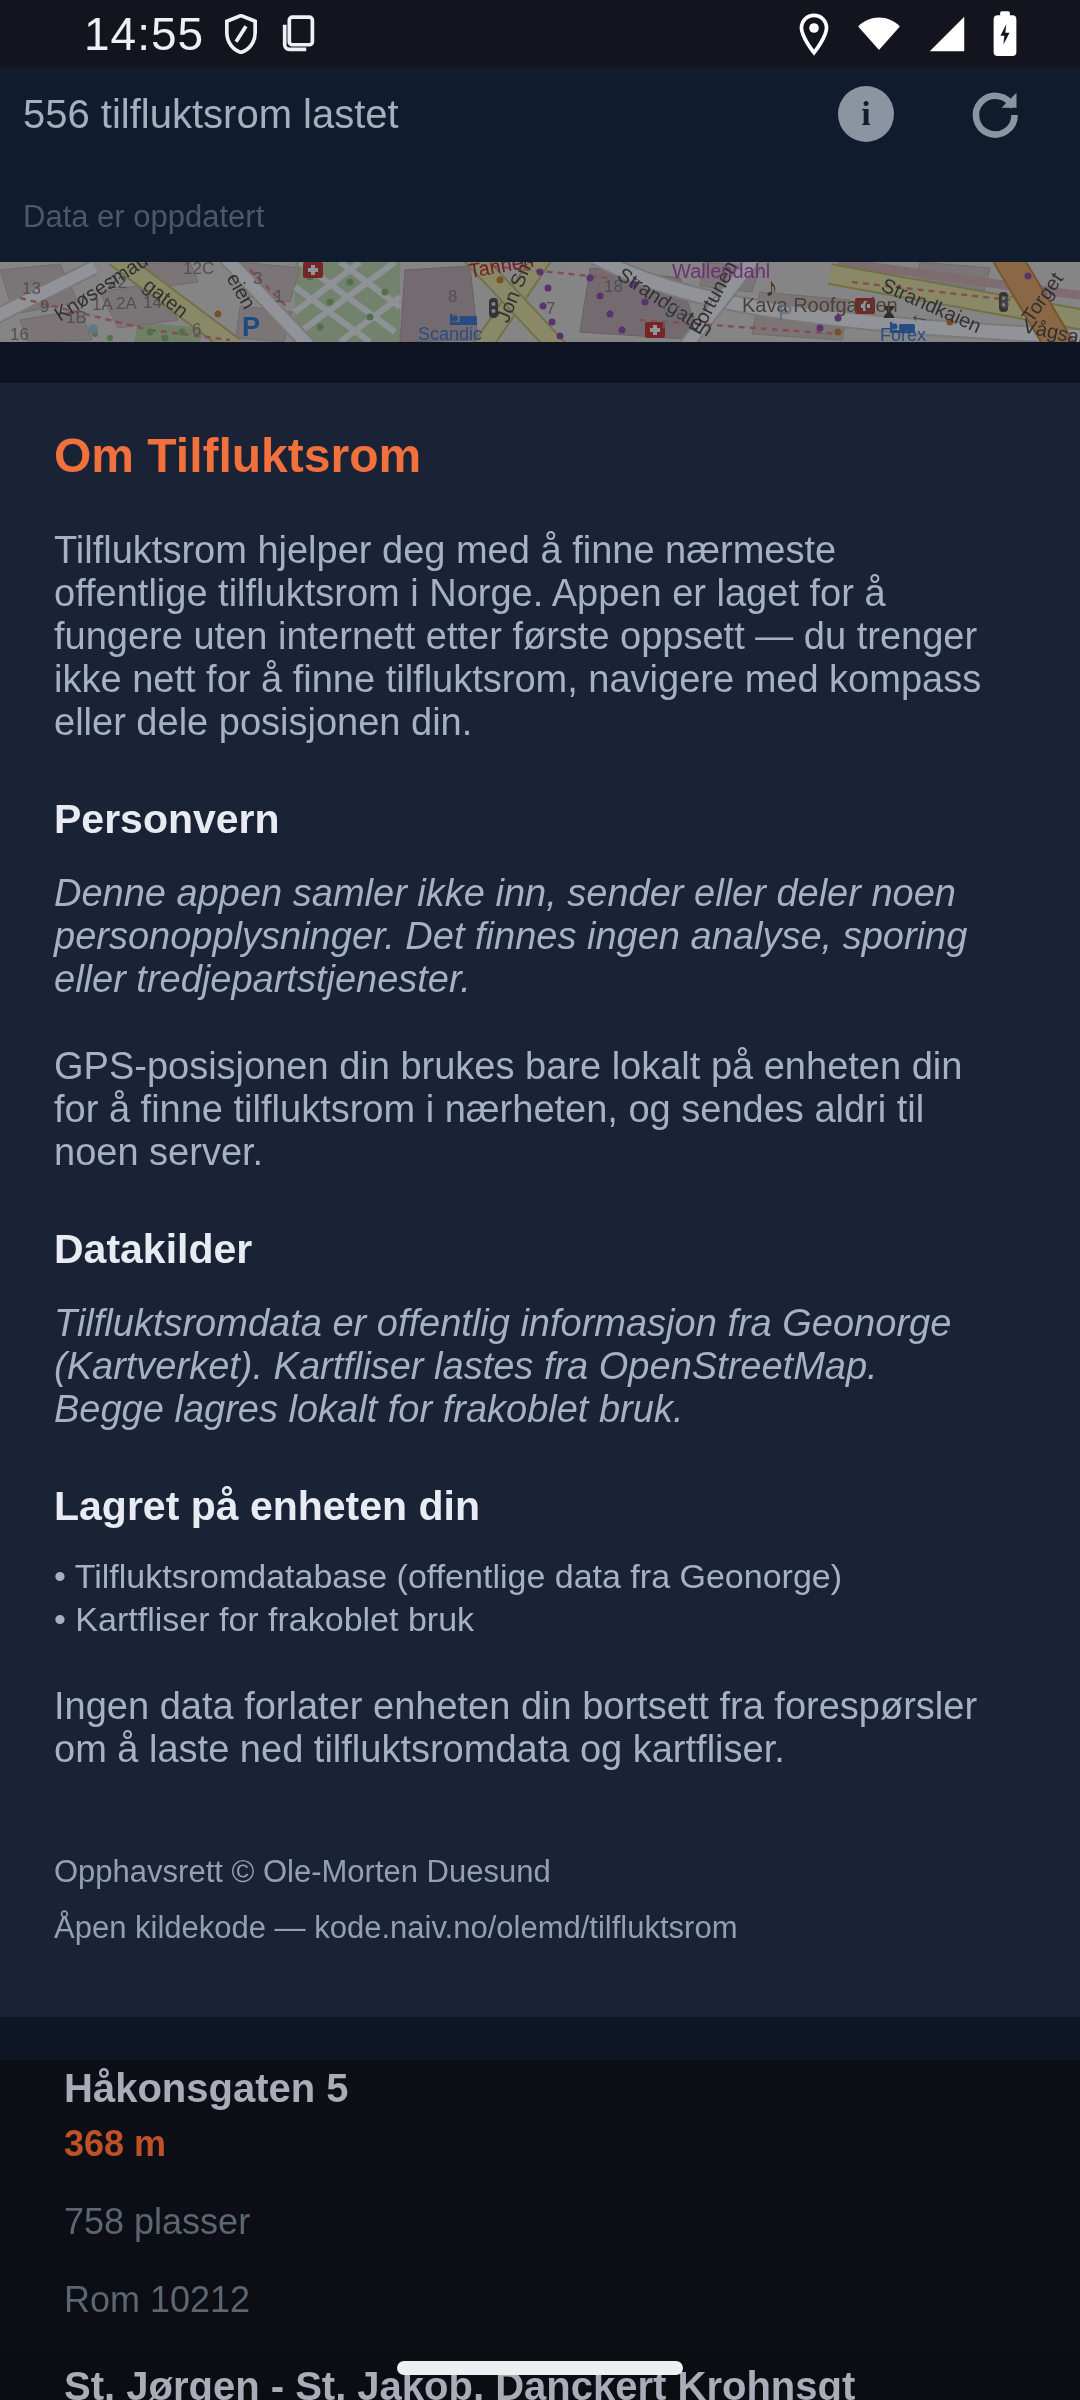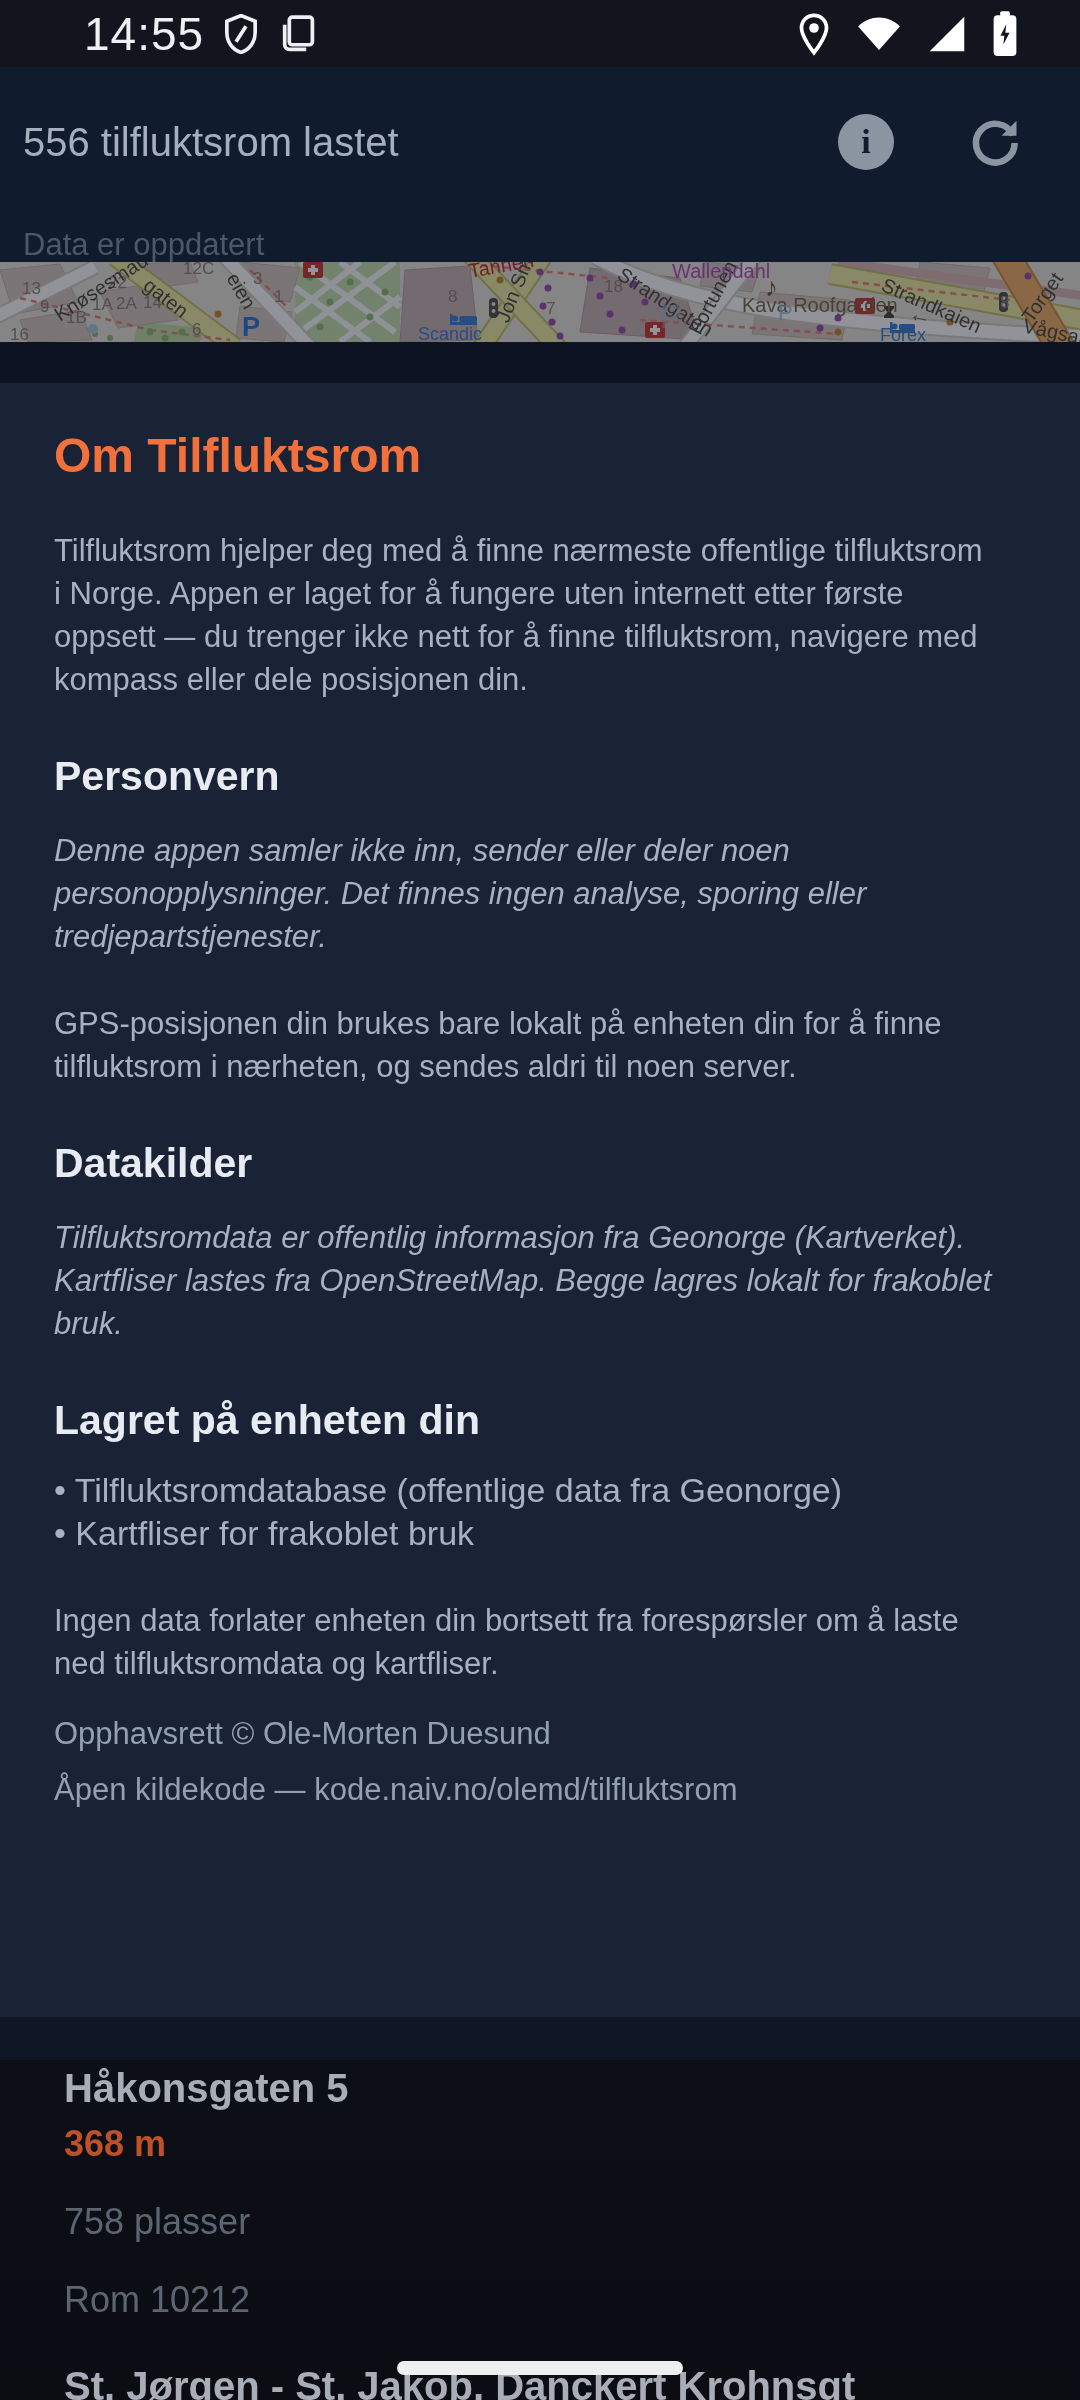--- a/index.html
+++ b/index.html
@@ -8,47 +8,47 @@
 
   
   .status-bar{height:67px;background:#13141e;display:flex;align-items:center;justify-content:space-between;
     padding:0 62px 0 84px;box-sizing:border-box;}
   .sb-left{display:flex;align-items:center;gap:20px;color:#eef0f4;}
   .sb-time{font-size:46px;letter-spacing:1px;color:#eef0f4;}
   .sb-right{display:flex;align-items:center;gap:26px;}
   .sb-icon{display:flex;align-items:center;}
 
   
-  .header{height:195px;background:#101b2e;box-sizing:border-box;padding:46px 56px 0 23px;}
+  .header{height:195px;background:#101b2e;box-sizing:border-box;padding:18px 56px 0 23px;}
   .header-row{display:flex;align-items:center;}
   .header-title{flex:1;font-size:40px;color:#a5afbd;}
   .header-actions{display:flex;align-items:center;gap:72px;}
   .info-btn{width:56px;height:56px;border-radius:50%;background:#8b95a1;display:flex;align-items:center;justify-content:center;cursor:pointer;}
   .info-glyph{font-size:34px;font-weight:bold;color:#101b2e;font-family:"Liberation Serif","DejaVu Serif",serif;}
   .refresh-btn{width:58px;height:58px;display:flex;align-items:center;justify-content:center;cursor:pointer;}
   .header-status{margin-top:56px;font-size:31px;color:#4d5866;}
 
   
   .map-wrap{position:relative;height:80px;background:#0d1322;}
   .map-wrap svg{position:absolute;inset:0;display:block;}
   .map-dim{position:absolute;inset:0;background:rgba(10,15,28,0.45);}
 
   .gap-strip{height:41px;background:#0d1322;}
 
   
   .panel{height:1634px;background:#1a2336;box-sizing:border-box;padding:44px 86px 0 54px;overflow:hidden;}
   .panel-title{margin:0;font-size:48px;line-height:58px;font-weight:bold;color:#f1703c;}
-  .p{margin:0;font-size:31px;line-height:43px;color:#a6b2c2;}
+  .p{margin:0;font-size:38px;line-height:43px;color:#a6b2c2;}
   .intro{margin-top:44px;}
   .h2{margin:50px 0 0 0;font-size:41px;line-height:50px;font-weight:bold;color:#e8ecf2;}
   .after-h2{margin-top:28px;font-style:italic;}
   .para-gap{margin-top:44px;}
   .bullets{margin-top:24px;}
   .bullet{font-size:34px;line-height:43px;color:#a6b2c2;}
-  .copyright{margin-top:30px;font-size:31px;line-height:38px;color:#93a0af;}
+  .copyright{margin-top:82px;font-size:31px;line-height:38px;color:#93a0af;}
   .source{margin-top:18px;font-size:31px;line-height:38px;color:#93a0af;}
 
   
   .bottom{position:relative;height:383px;background:linear-gradient(#0f1626 0,#0f1626 43px,#0d0f16 43px,#0b0d13 100%);}
   .shelter-list{padding:47px 0 0 64px;}
   .shelter-item{cursor:pointer;}
   .shelter-item + .shelter-item{margin-top:40px;}
   .shelter-name{font-size:40px;line-height:48px;font-weight:bold;color:#a8adb7;}
   .shelter-meta{margin-top:10px;display:flex;gap:34px;align-items:baseline;font-size:36px;line-height:44px;flex-direction:column;}
   .shelter-distance{color:#bf5129;font-weight:bold;}

